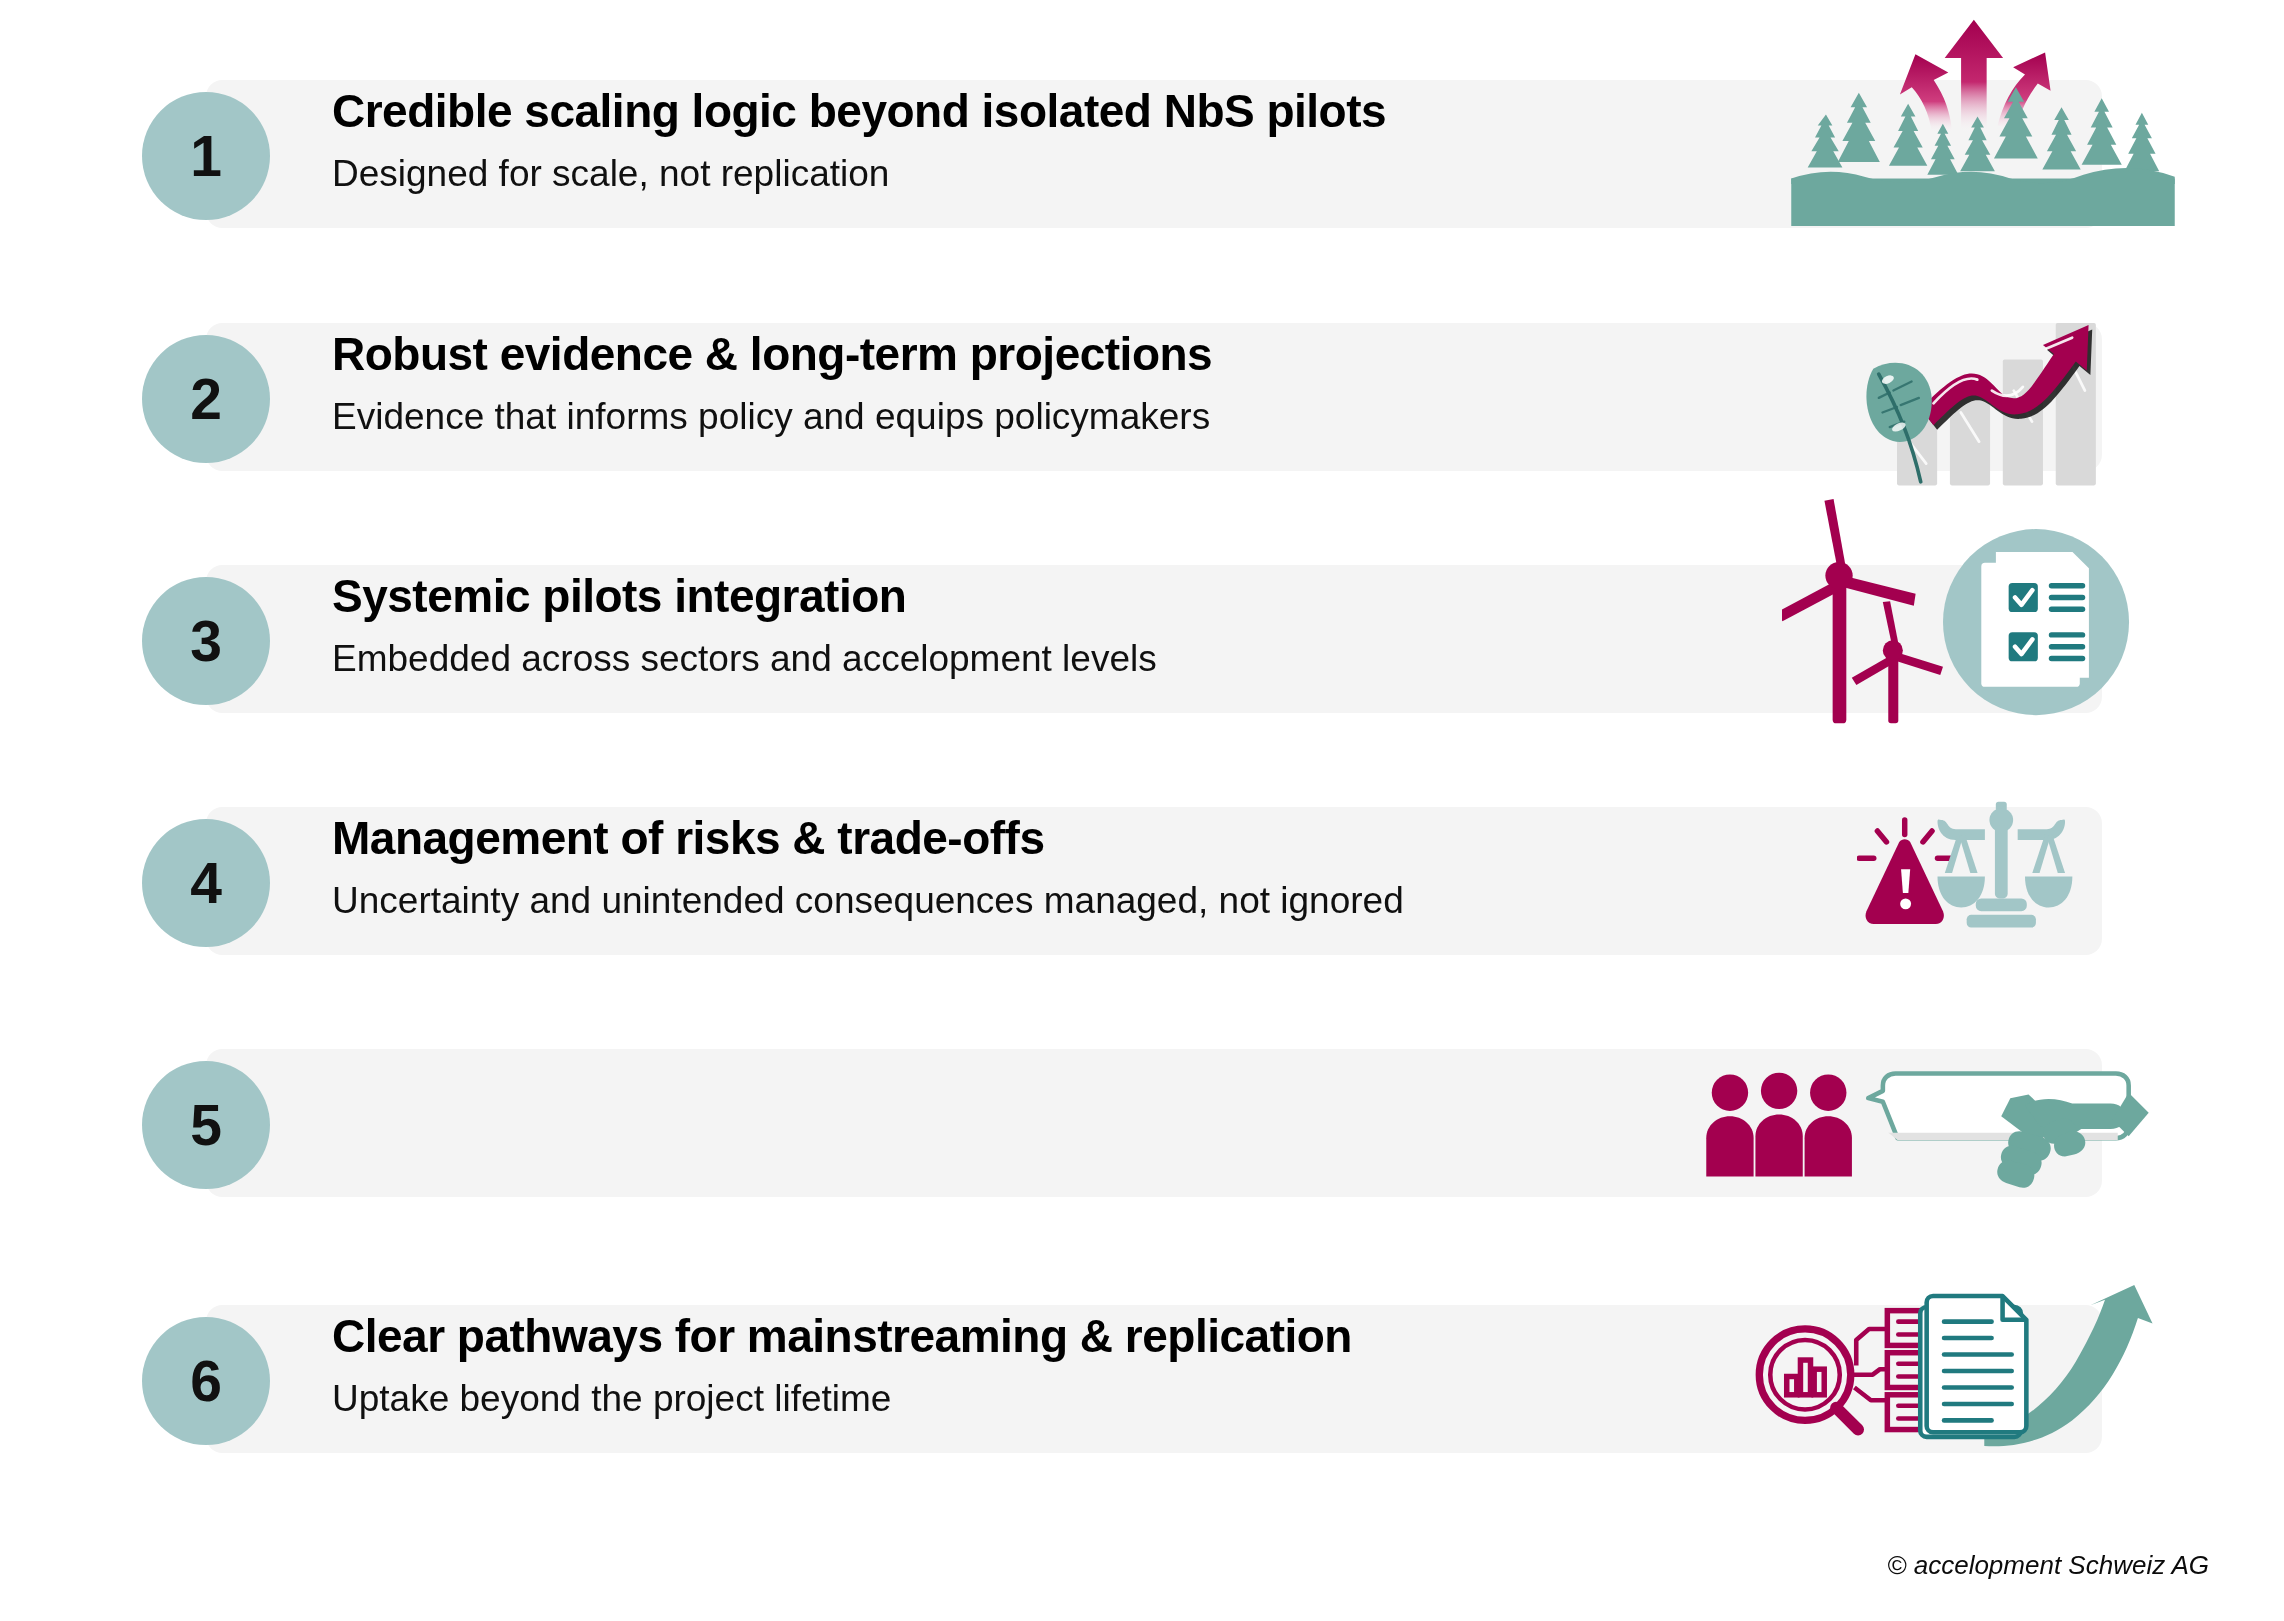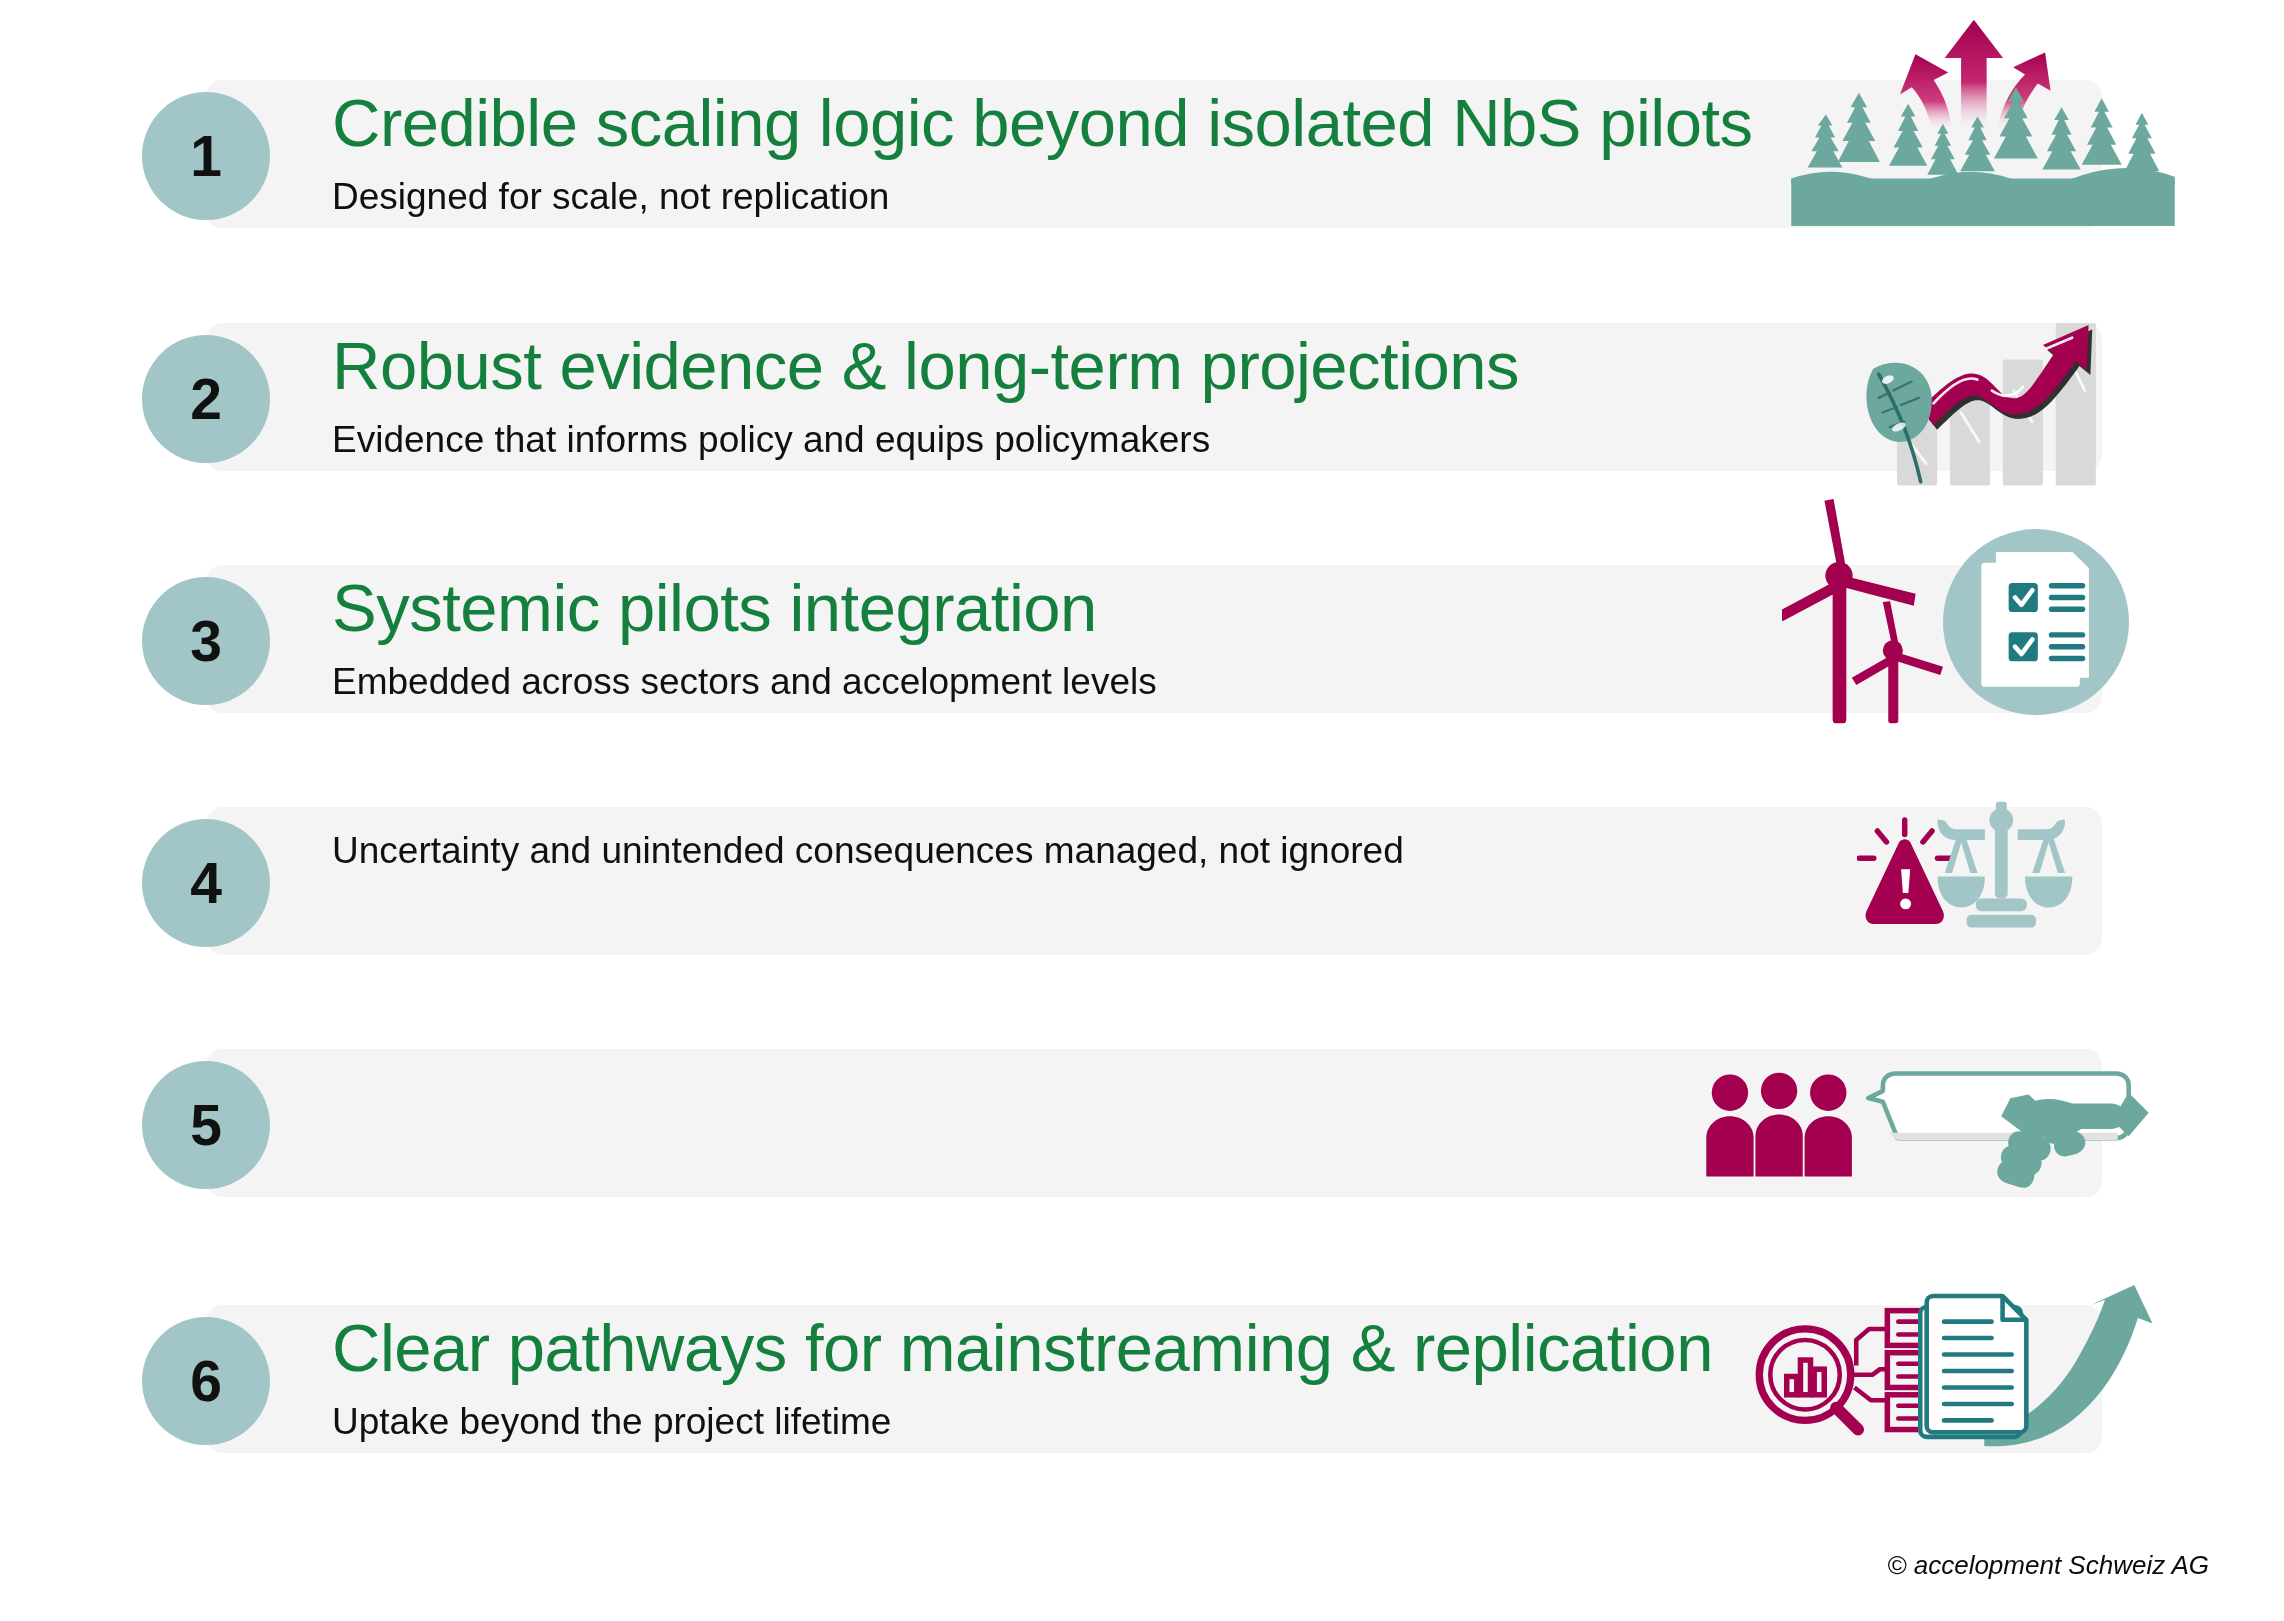--- a/index.html
+++ b/index.html
@@ -33,21 +33,21 @@
     font-size:57px; font-weight:700; color:#111111;
     line-height:1; font-family:"Liberation Sans","DejaVu Sans",sans-serif;
   }
   .textblock {
     position:absolute;
     left:332px; top:7.3px;
     z-index:2;
     width:1371px;
   }
   .title {
-    font-size:67px; font-weight:400; color:#15803d;
+    font-size:46px; font-weight:700; color:#000000;
     letter-spacing:-0.5px; line-height:1.08;
     white-space:nowrap;
   }
   .subtitle {
     font-size:37px; font-weight:400; color:#101010;
     line-height:1.15; margin-top:16px;
     white-space:nowrap;
   }
   .iconwrap {
     position:absolute;
@@ -217,20 +217,21 @@
       </svg>
     </div>
   </div>
 
   <div class="row" style="top:807px;">
     <div class="bar"></div>
     <div class="numcircle">
       <span>4</span>
     </div>
     <div class="textblock">
+      <div class="title">Management of risks &amp; trade-offs</div>
       <div class="subtitle">Uncertainty and unintended consequences managed, not ignored</div>
     </div>
     <div class="iconwrap" style="left:1857px; top:-7.3px; width:274px; height:164px;">
       <svg viewBox="0 0 300 180" width="274" height="164">
 
         <g fill="#a3004f">
           <path d="M46 46 C49 42 55 42 58 46 L94 122 C97 129 93 136 86 136 L18 136 C11 136 7 129 10 122 Z"></path>
         </g>
         <path d="M48 76 L58 76 L56 102 L50 102 Z" fill="#ffffff"></path>
         <circle cx="53" cy="114" r="6" fill="#ffffff"></circle>

